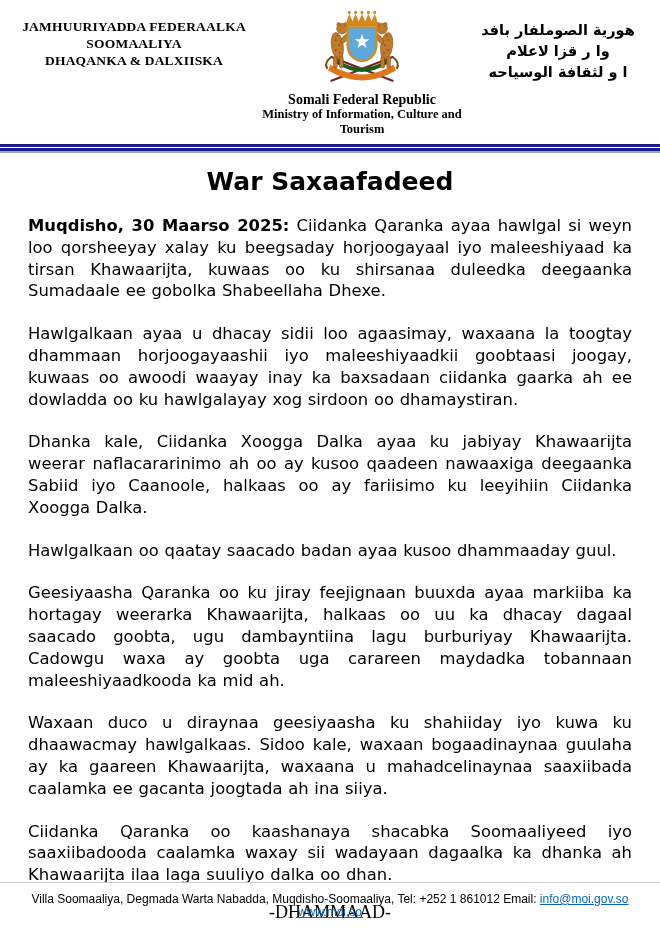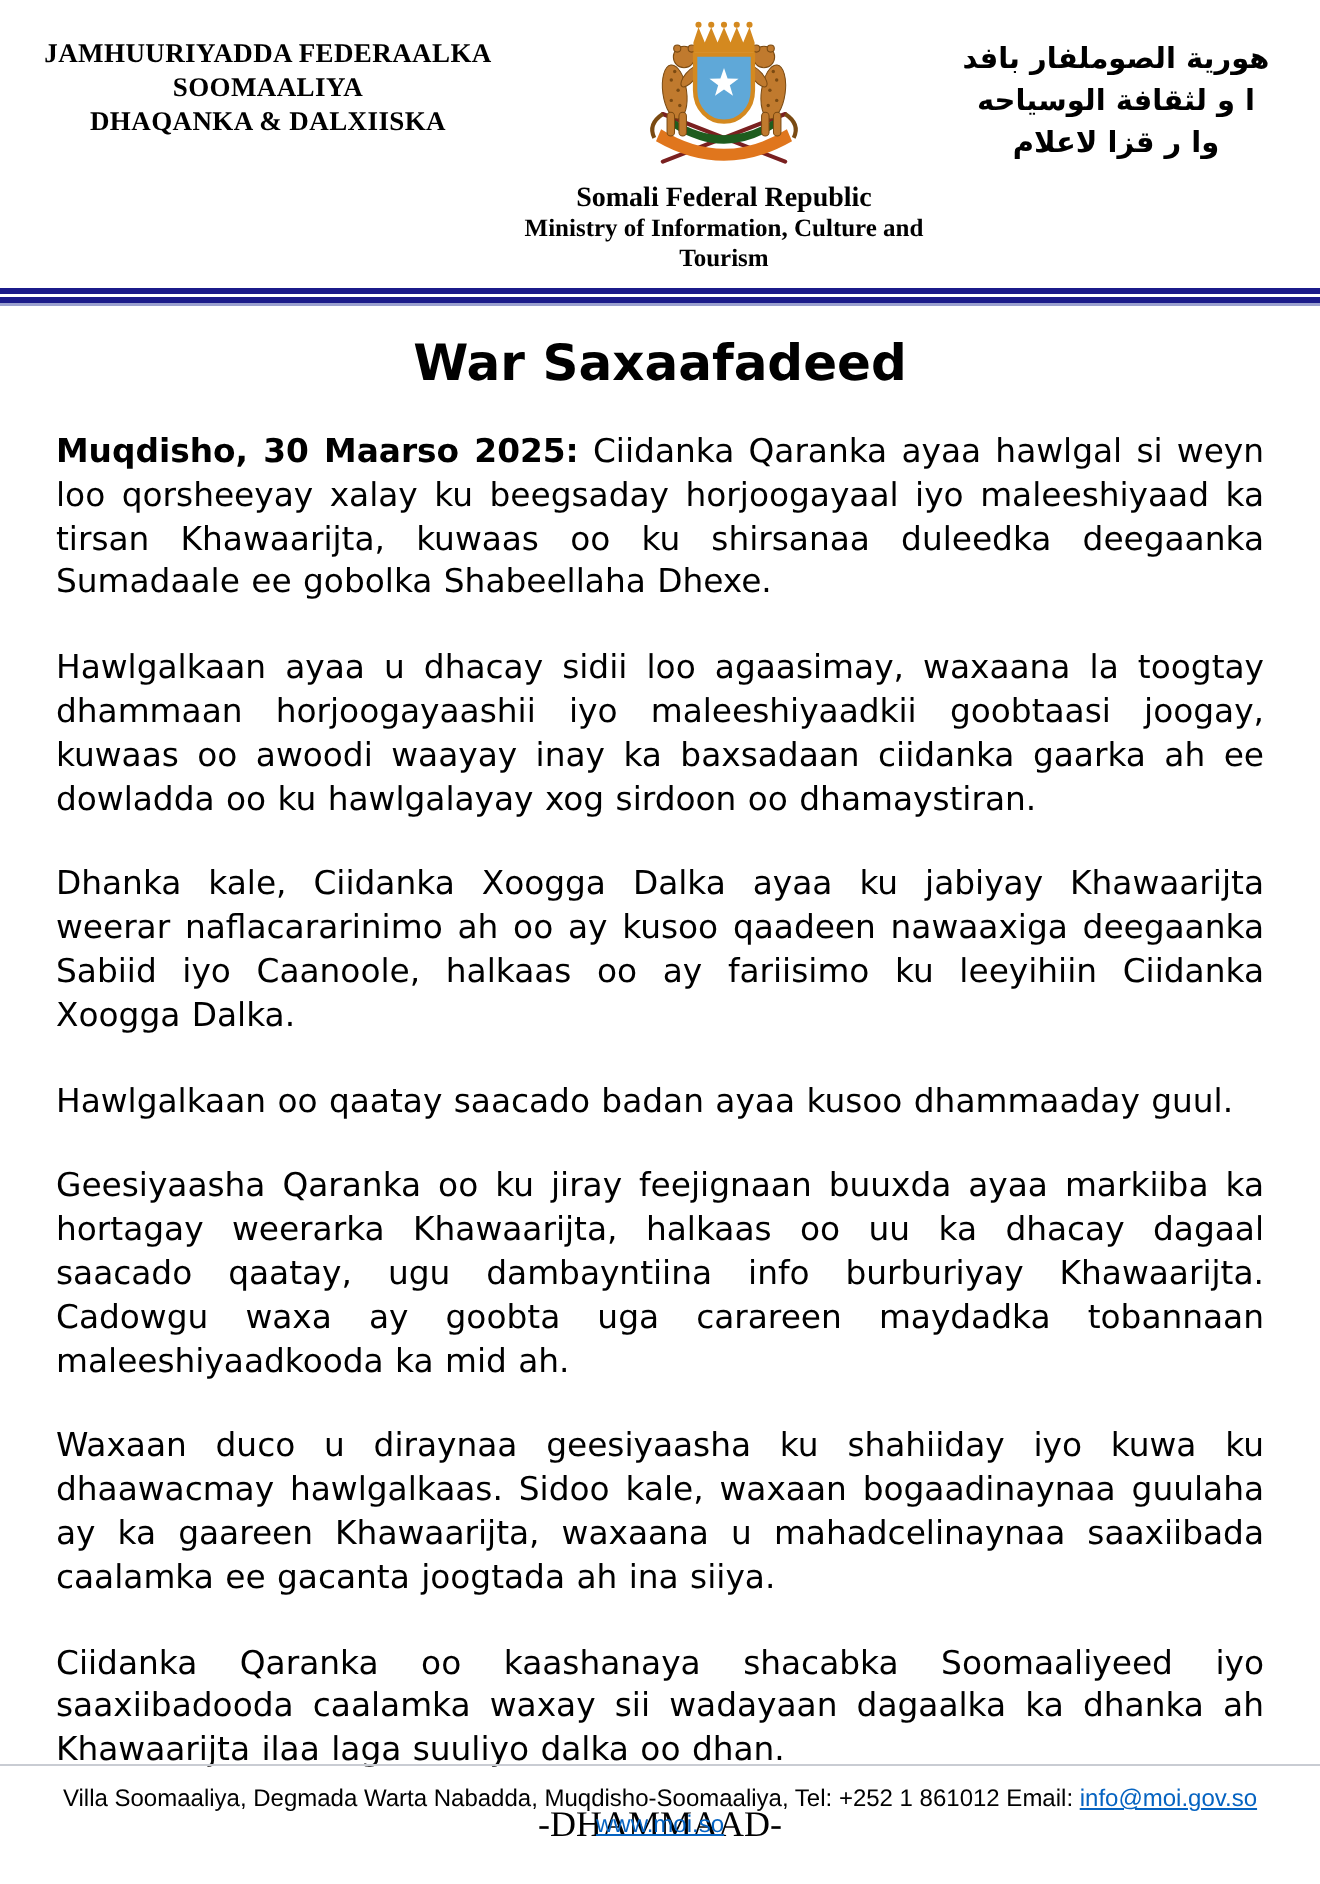--- a/index.html
+++ b/index.html
@@ -193,36 +193,36 @@
 
         <path d="M43,25 L77,25 L77,46 C77,57 69,64.5 60,64.5 C51,64.5 43,57 43,46 Z" style="fill:var(--emblem-shield-blue);stroke:var(--emblem-gold)" stroke-width="2.6"></path>
         <polygon points="60,33 62.12,39.09 68.56,39.22 63.42,43.11 65.29,49.28 60,45.6 54.71,49.28 56.58,43.11 51.44,39.22 57.88,39.09" style="fill:var(--emblem-star-white)"></polygon>
       </svg>
       <div class="caption-1">Somali Federal Republic</div>
       <div class="caption-2">Ministry of Information, Culture and Tourism</div>
     </div>
 
     <div class="lh-right">
       <div>هورية الصوملفار بافد</div>
+      <div>وا ر قزا لاعلام</div>
       <div>ا و لثقافة الوسياحه</div>
-      <div>وا ر قزا لاعلام</div>
     </div>
   </header>
 
   <div class="divider"></div>
 
   <main>
     <h1 class="doc-title">War Saxaafadeed</h1>
 
     <p class="para"><strong>Muqdisho, 30 Maarso 2025:</strong><span> Ciidanka Qaranka ayaa hawlgal si weyn loo qorsheeyay xalay ku beegsaday horjoogayaal iyo maleeshiyaad ka tirsan Khawaarijta, kuwaas oo ku shirsanaa duleedka deegaanka Sumadaale ee gobolka Shabeellaha Dhexe.</span></p>
 
     <p class="para">Hawlgalkaan ayaa u dhacay sidii loo agaasimay, waxaana la toogtay dhammaan horjoogayaashii iyo maleeshiyaadkii goobtaasi joogay, kuwaas oo awoodi waayay inay ka baxsadaan ciidanka gaarka ah ee dowladda oo ku hawlgalayay xog sirdoon oo dhamaystiran.</p>
     <p class="para">Dhanka kale, Ciidanka Xoogga Dalka ayaa ku jabiyay Khawaarijta weerar naflacararinimo ah oo ay kusoo qaadeen nawaaxiga deegaanka Sabiid iyo Caanoole, halkaas oo ay fariisimo ku leeyihiin Ciidanka Xoogga Dalka.</p>
     <p class="para">Hawlgalkaan oo qaatay saacado badan ayaa kusoo dhammaaday guul.</p>
-    <p class="para">Geesiyaasha Qaranka oo ku jiray feejignaan buuxda ayaa markiiba ka hortagay weerarka Khawaarijta, halkaas oo uu ka dhacay dagaal saacado qaatay, ugu dambayntiina info burburiyay Khawaarijta. Cadowgu waxa ay goobta uga carareen maydadka tobannaan maleeshiyaadkooda ka mid ah.</p>
+    <p class="para">Geesiyaasha Qaranka oo ku jiray feejignaan buuxda ayaa markiiba ka hortagay weerarka Khawaarijta, halkaas oo uu ka dhacay dagaal saacado goobta, ugu dambayntiina lagu burburiyay Khawaarijta. Cadowgu waxa ay goobta uga carareen maydadka tobannaan maleeshiyaadkooda ka mid ah.</p>
     <p class="para">Waxaan duco u diraynaa geesiyaasha ku shahiiday iyo kuwa ku dhaawacmay hawlgalkaas. Sidoo kale, waxaan bogaadinaynaa guulaha ay ka gaareen Khawaarijta, waxaana u mahadcelinaynaa saaxiibada caalamka ee gacanta joogtada ah ina siiya.</p>
     <p class="para">Ciidanka Qaranka oo kaashanaya shacabka Soomaaliyeed iyo saaxiibadooda caalamka waxay sii wadayaan dagaalka ka dhanka ah Khawaarijta ilaa laga suuliyo dalka oo dhan.</p>
 
     <p class="end-mark">-DHAMMAAD-</p>
   </main>
 
   <footer class="doc-footer">
     <span>Villa Soomaaliya, Degmada Warta Nabadda, Muqdisho-Soomaaliya, Tel: +252 1 861012 Email: </span><a>info@moi.gov.so</a><span> </span><a>www.moi.so</a>
   </footer>
 

